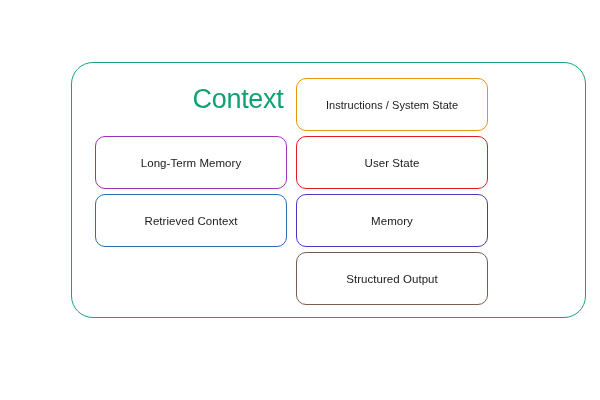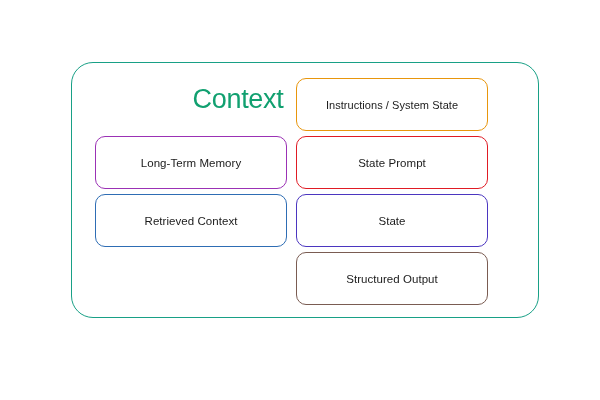--- a/index.html
+++ b/index.html
@@ -19,21 +19,21 @@
     width: 600px;
     height: 400px;
     background: #ffffff;
   }
 
   
   #context-container {
     position: absolute;
     left: 71px;
     top: 62px;
-    width: 468px;
+    width: 515px;
     height: 256px;
     box-sizing: border-box;
     border: 1.6px solid #18a086;
     border-radius: 22px;
     background: #ffffff;
   }
 
   
   #context-title {
     position: absolute;
@@ -106,25 +106,25 @@
 
     </div>
 
     <div class="column" id="column-right">
 
       <div class="item-box" style="border-color:#e8960c;">
         <span class="item-label small">Instructions / System State</span>
       </div>
 
       <div class="item-box" style="border-color:#e01b24;">
-        <span class="item-label">State Prompt</span>
+        <span class="item-label">User State</span>
       </div>
 
       <div class="item-box" style="border-color:#4b36c0;">
-        <span class="item-label">State</span>
+        <span class="item-label">Memory</span>
       </div>
 
       <div class="item-box" style="border-color:#7a5c52;">
         <span class="item-label">Structured Output</span>
       </div>
 
     </div>
 
   </div>
 </div>

